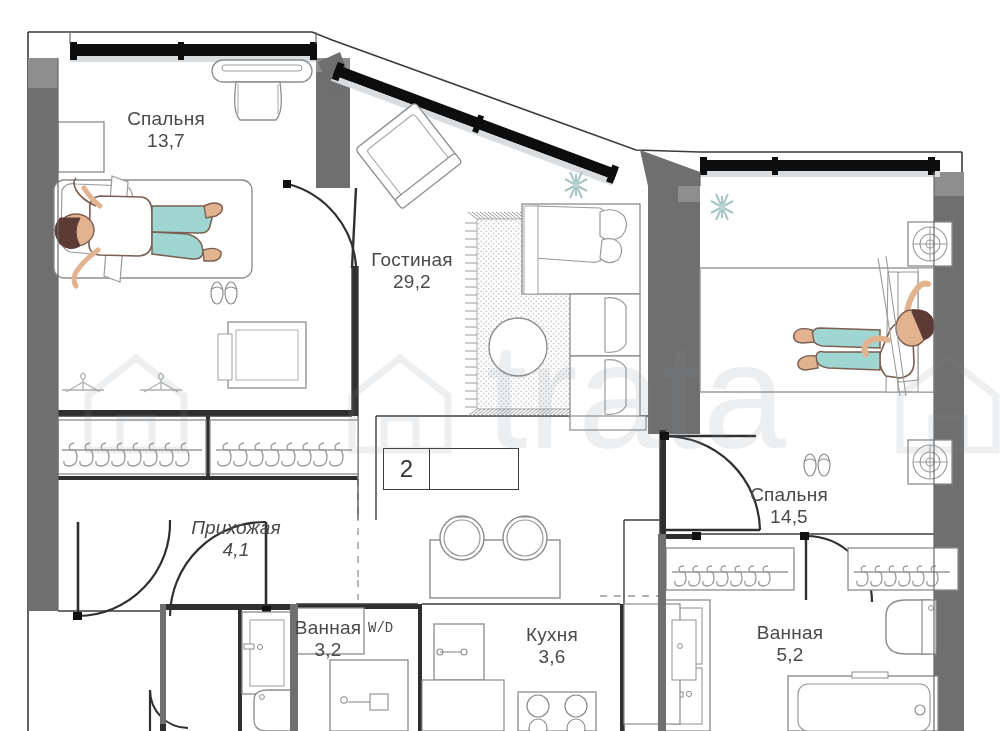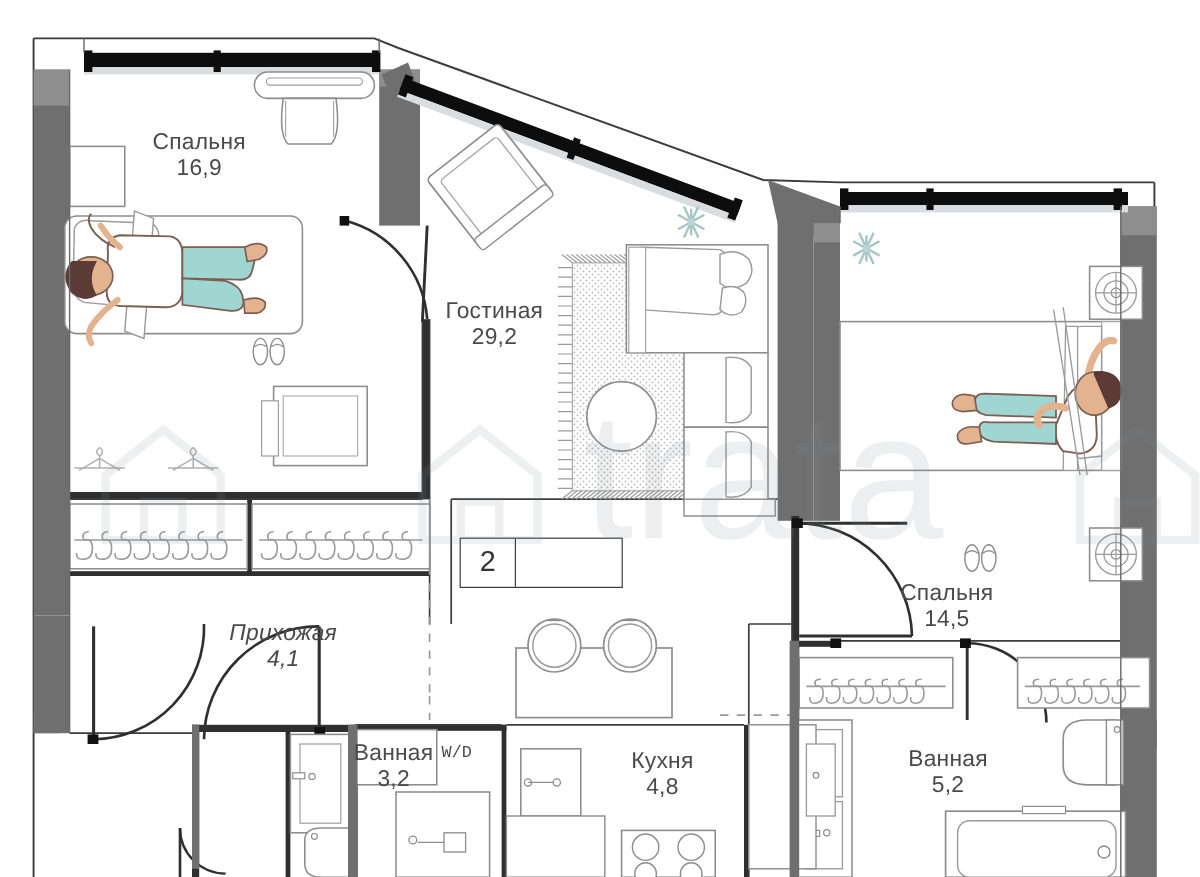--- a/index.html
+++ b/index.html
@@ -594,41 +594,41 @@
       <path d="M58,513 L58,611"></path>
       <path d="M70,44 L70,32"></path>
       <path d="M316,44 L316,32"></path>
       <path d="M934,172 L934,731"></path>
       <path d="M700,172 L700,186"></path>
     </g>
   </svg>
 
   <div class="room-label" style="left:166px; top:108px; transform:translateX(-50%);">
     <span class="rl-name">Спальня</span>
-    <span class="rl-area">16,9</span>
+    <span class="rl-area">13,7</span>
   </div>
 
   <div class="room-label" style="left:412px; top:225px; transform:translateX(-50%);margin-top:24px;">
     <span class="rl-name">Гостиная</span>
     <span class="rl-area">29,2</span>
   </div>
 
   <div class="room-label" style="left:236px; top:517px; transform:translateX(-50%);font-style:italic;">
     <span class="rl-name">Прихожая</span>
     <span class="rl-area">4,1</span>
   </div>
 
   <div class="room-label" style="left:328px; top:617px; transform:translateX(-50%);">
     <span class="rl-name">Ванная</span>
     <span class="rl-area">3,2</span>
   </div>
 
   <div class="room-label" style="left:552px; top:624px; transform:translateX(-50%);">
     <span class="rl-name">Кухня</span>
-    <span class="rl-area">4,8</span>
+    <span class="rl-area">3,6</span>
   </div>
 
   <div class="room-label" style="left:789px; top:484px; transform:translateX(-50%);">
     <span class="rl-name">Спальня</span>
     <span class="rl-area">14,5</span>
   </div>
 
   <div class="room-label" style="left:790px; top:622px; transform:translateX(-50%);">
     <span class="rl-name">Ванная</span>
     <span class="rl-area">5,2</span>

